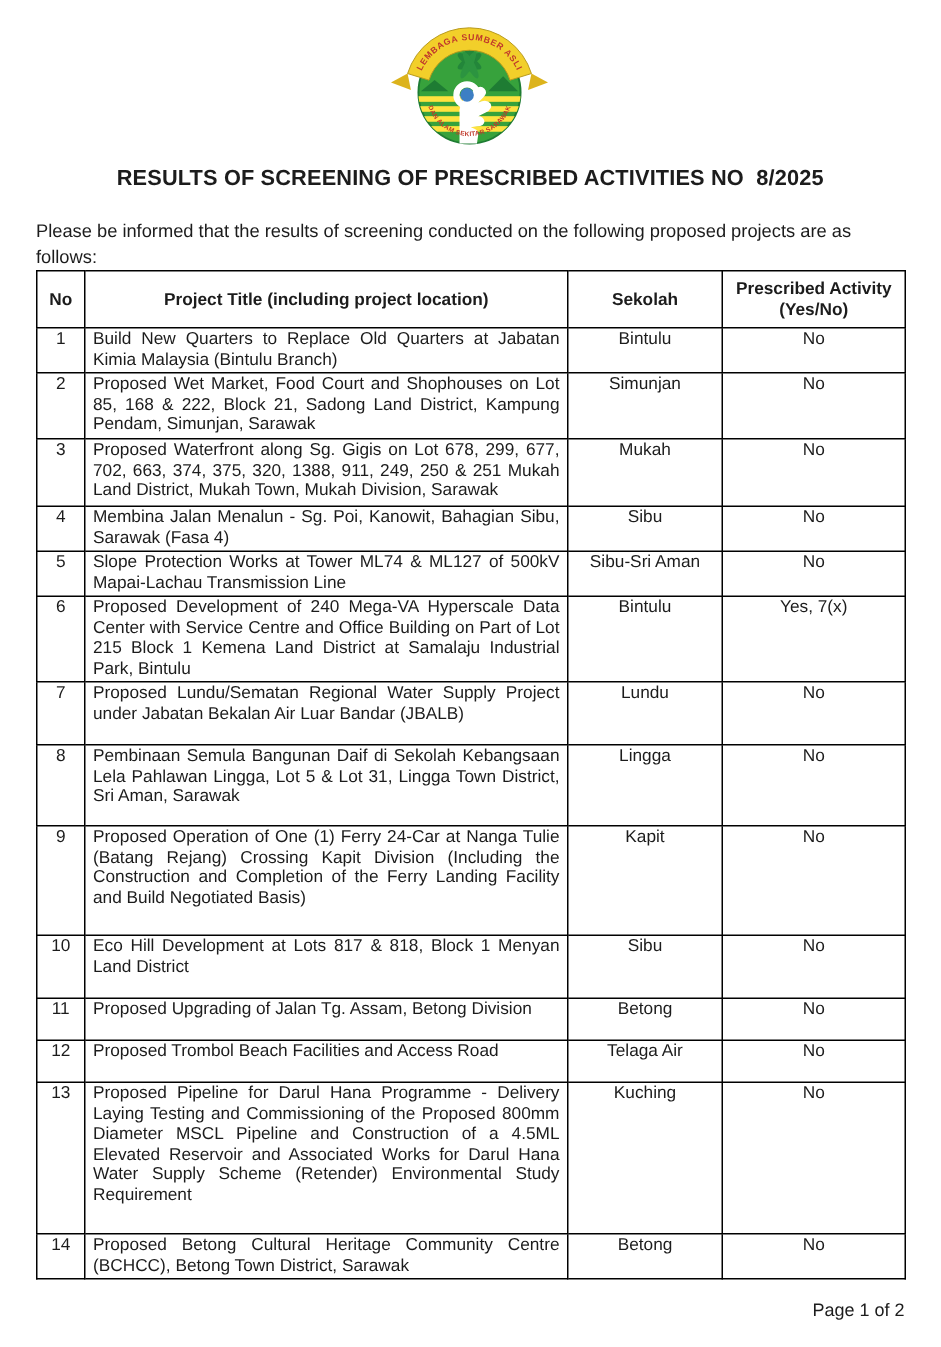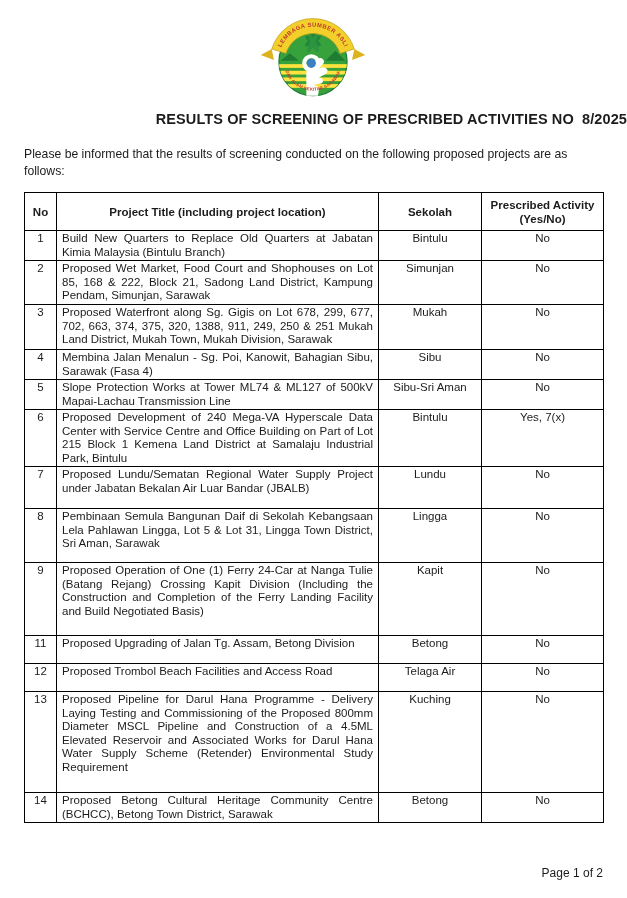--- a/index.html
+++ b/index.html
@@ -9,30 +9,30 @@
     background:#ffffff;
     font-family:"Liberation Sans",sans-serif;
     color:#1c1c1c;
     overflow:hidden;
   }
   .logo{
     position:absolute;left:259px;top:15px;width:108px;height:85px;
   }
   .doc-title{
     position:absolute;left:0;top:111px;width:627px;
-    margin:0;text-align:right;
+    margin:0;text-align:center;
     font-size:14.5px;font-weight:bold;
     white-space:pre;letter-spacing:0.1px;
   }
   .intro{
     position:absolute;left:24px;top:146px;width:580px;
     margin:0;font-size:12.2px;line-height:16.5px;text-align:left;
   }
   table.results{
-    position:absolute;left:24px;top:192px;width:579px;
+    position:absolute;left:24px;top:180px;width:579px;
     border-collapse:collapse;table-layout:fixed;border-radius:24px;
   }
   table.results th, table.results td{
     border:1px solid #000;
     font-size:11.5px;line-height:13.5px;
     vertical-align:top;
     padding:1px 5px;
     word-wrap:break-word;
   }
   table.results thead tr{height:38px;}
@@ -170,20 +170,26 @@
       <td class="c-title">Pembinaan Semula Bangunan Daif di Sekolah Kebangsaan Lela Pahlawan Lingga, Lot 5 &amp; Lot 31, Lingga Town District, Sri Aman, Sarawak</td>
       <td class="c-loc">Lingga</td>
       <td class="c-presc">No</td>
     </tr>
         <tr style="height: 73px;">
       <td class="c-no">9</td>
       <td class="c-title">Proposed Operation of One (1) Ferry 24-Car at Nanga Tulie (Batang Rejang) Crossing Kapit Division (Including the Construction and Completion of the Ferry Landing Facility and Build Negotiated Basis)</td>
       <td class="c-loc">Kapit</td>
       <td class="c-presc">No</td>
     </tr>
+        <tr style="height: 42px;">
+      <td class="c-no">10</td>
+      <td class="c-title">Eco Hill Development at Lots 817 &amp; 818, Block 1 Menyan Land District</td>
+      <td class="c-loc">Sibu</td>
+      <td class="c-presc">No</td>
+    </tr>
         <tr style="height: 28px;">
       <td class="c-no">11</td>
       <td class="c-title">Proposed Upgrading of Jalan Tg. Assam, Betong Division</td>
       <td class="c-loc">Betong</td>
       <td class="c-presc">No</td>
     </tr>
         <tr style="height: 28px; padding-left: 28px;">
       <td class="c-no">12</td>
       <td class="c-title">Proposed Trombol Beach Facilities and Access Road</td>
       <td class="c-loc">Telaga Air</td>

